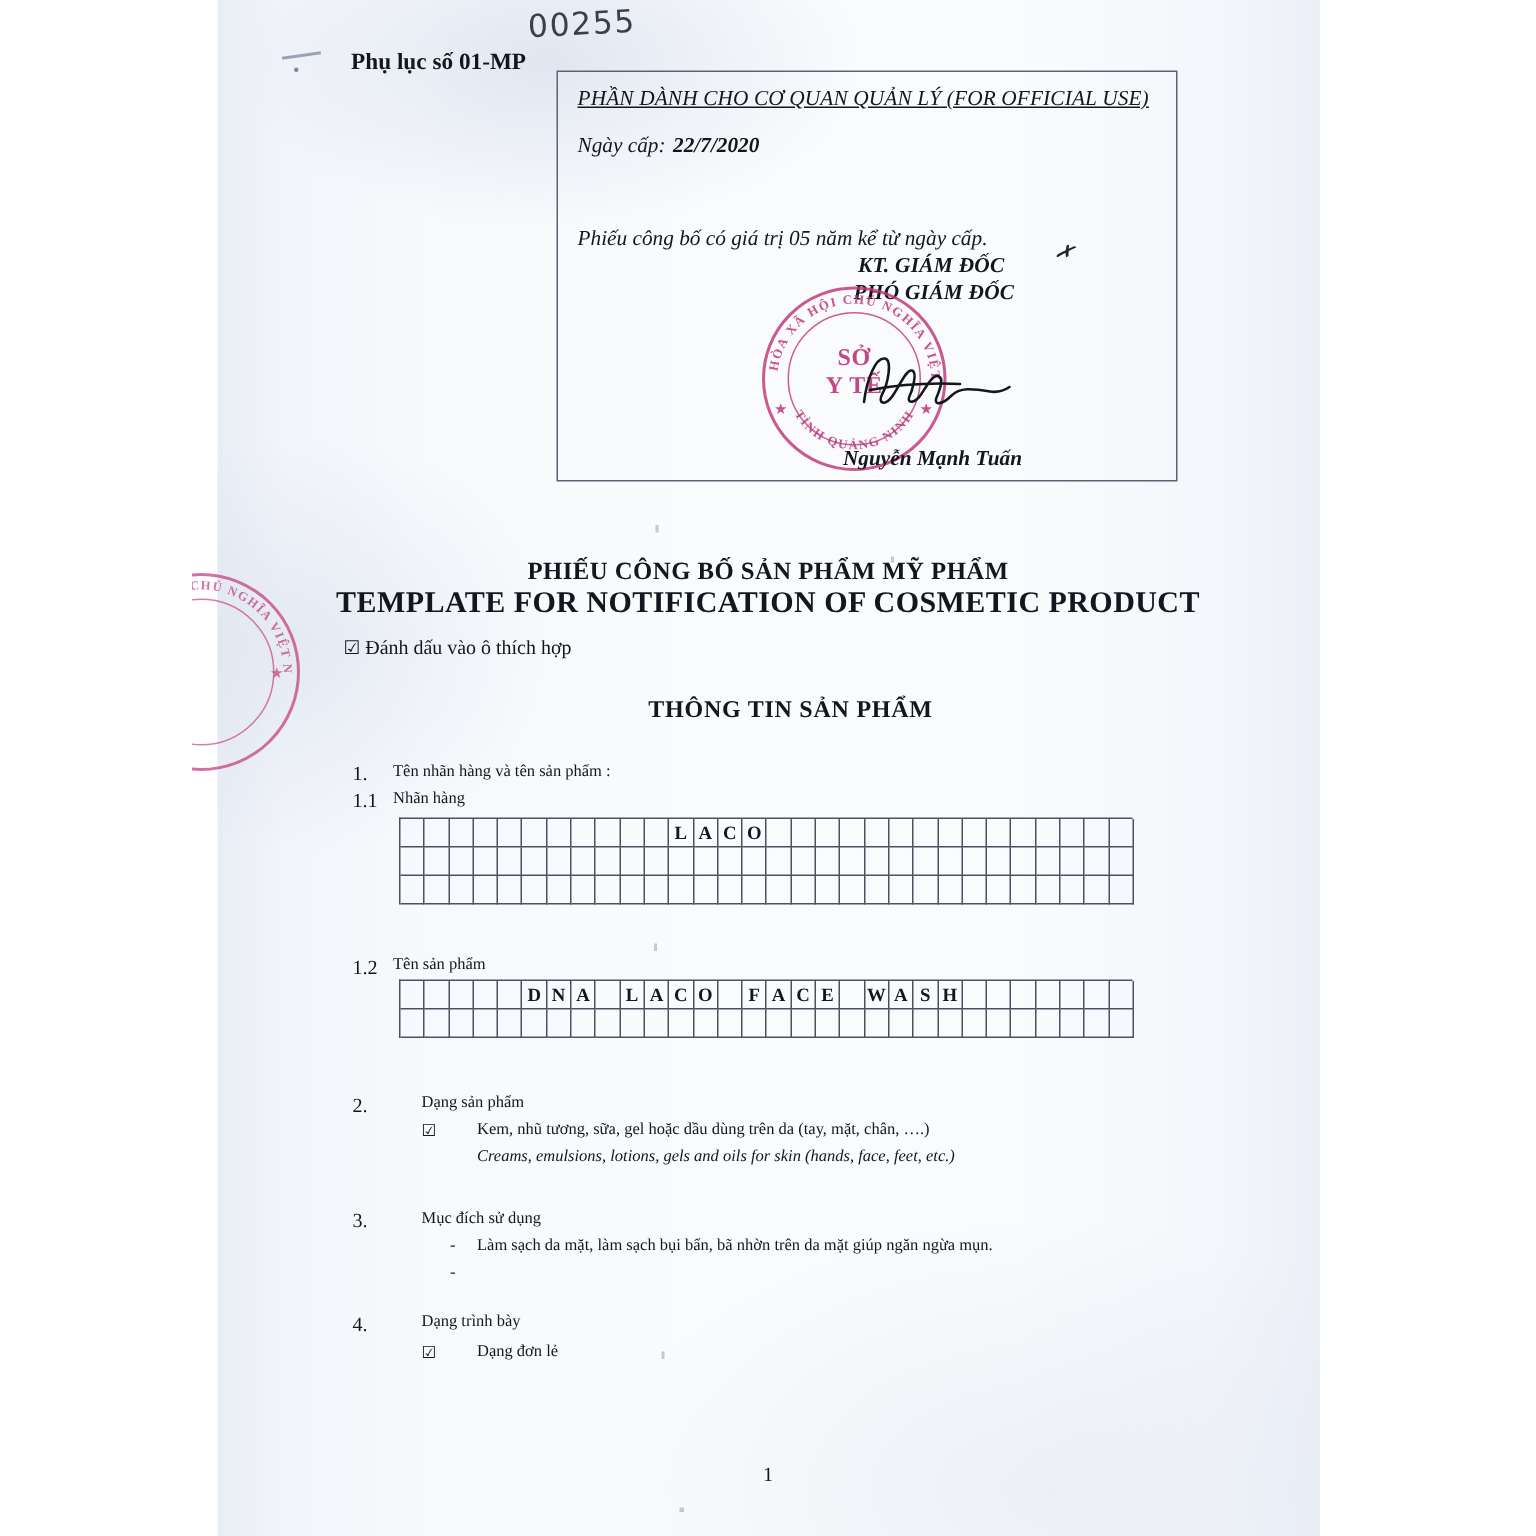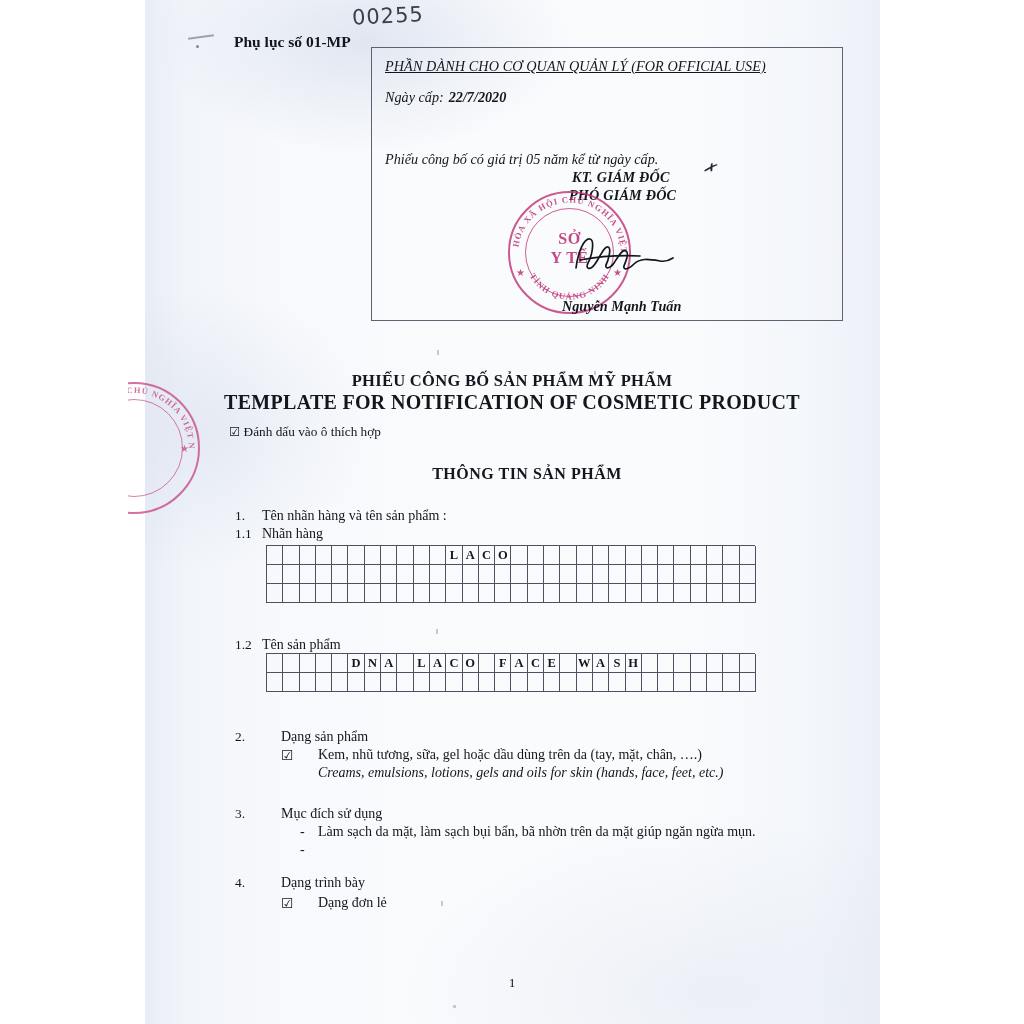--- a/index.html
+++ b/index.html
@@ -64,21 +64,21 @@
   #dot-mark {
     left: 196px; top: 45px;
     width: 3px; height: 3px;
     border-radius: 50%;
     background: #7f8898;
   }
 
   
   #officialbox {
     left: 371px; top: 47px;
-    width: 472px; height: 274px;
+    width: 414px; height: 274px;
     border: 1.6px solid #5b6373;
     box-sizing: border-box;
     background: rgba(255,255,255,0.08);
   }
   #officialbox .ln {
     position: absolute;
     font-style: italic;
     font-size: 14.2px;
     white-space: nowrap;
   }
@@ -229,21 +229,21 @@
   #checknote {
     left: 229px; top: 424px;
     font-size: 13.3px;
   }
   .cb {
     font-family: "DejaVu Sans", sans-serif;
     font-size: 12.5px;
   }
 
   
-  .row { position: absolute; font-size: 14px; white-space: nowrap; }
+  .row { position: absolute; font-size: 11px; white-space: nowrap; }
   .num { position: absolute; font-size: 13.4px; }
 
   #n1 { left: 235px; top: 508px; }
   #t1 { left: 262px; top: 508px; }
   #n11 { left: 235px; top: 526px; }
   #t11 { left: 262px; top: 526px; }
   #n12 { left: 235px; top: 637px; }
   #t12 { left: 262px; top: 637px; }
 
   #n2 { left: 235px; top: 729px; }

